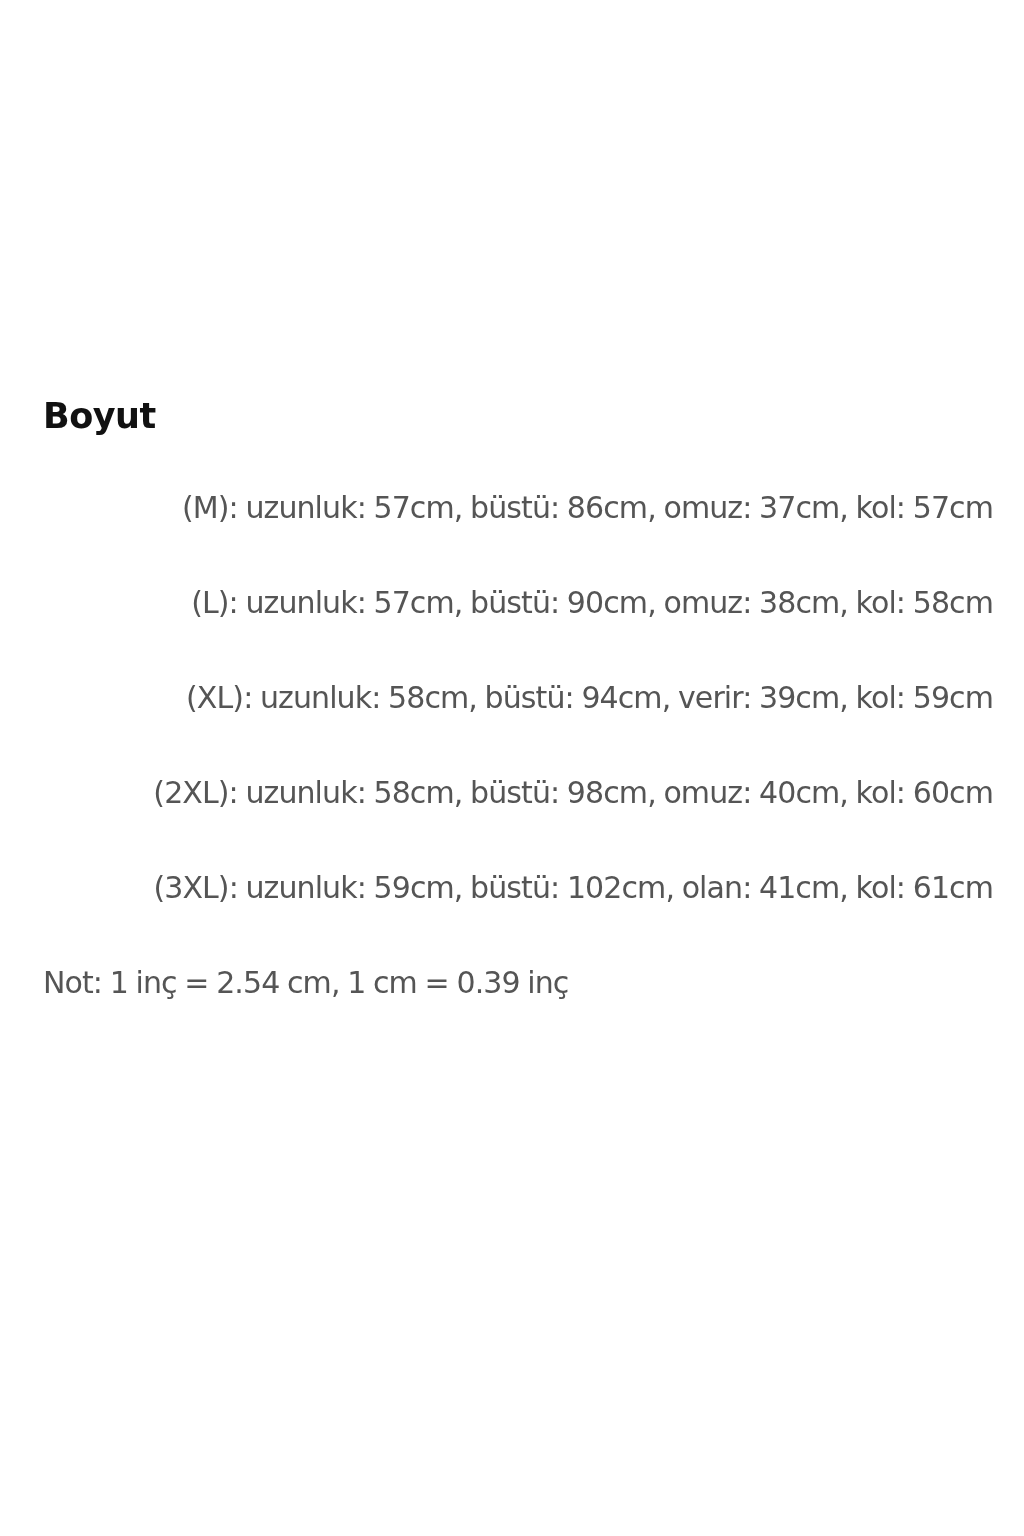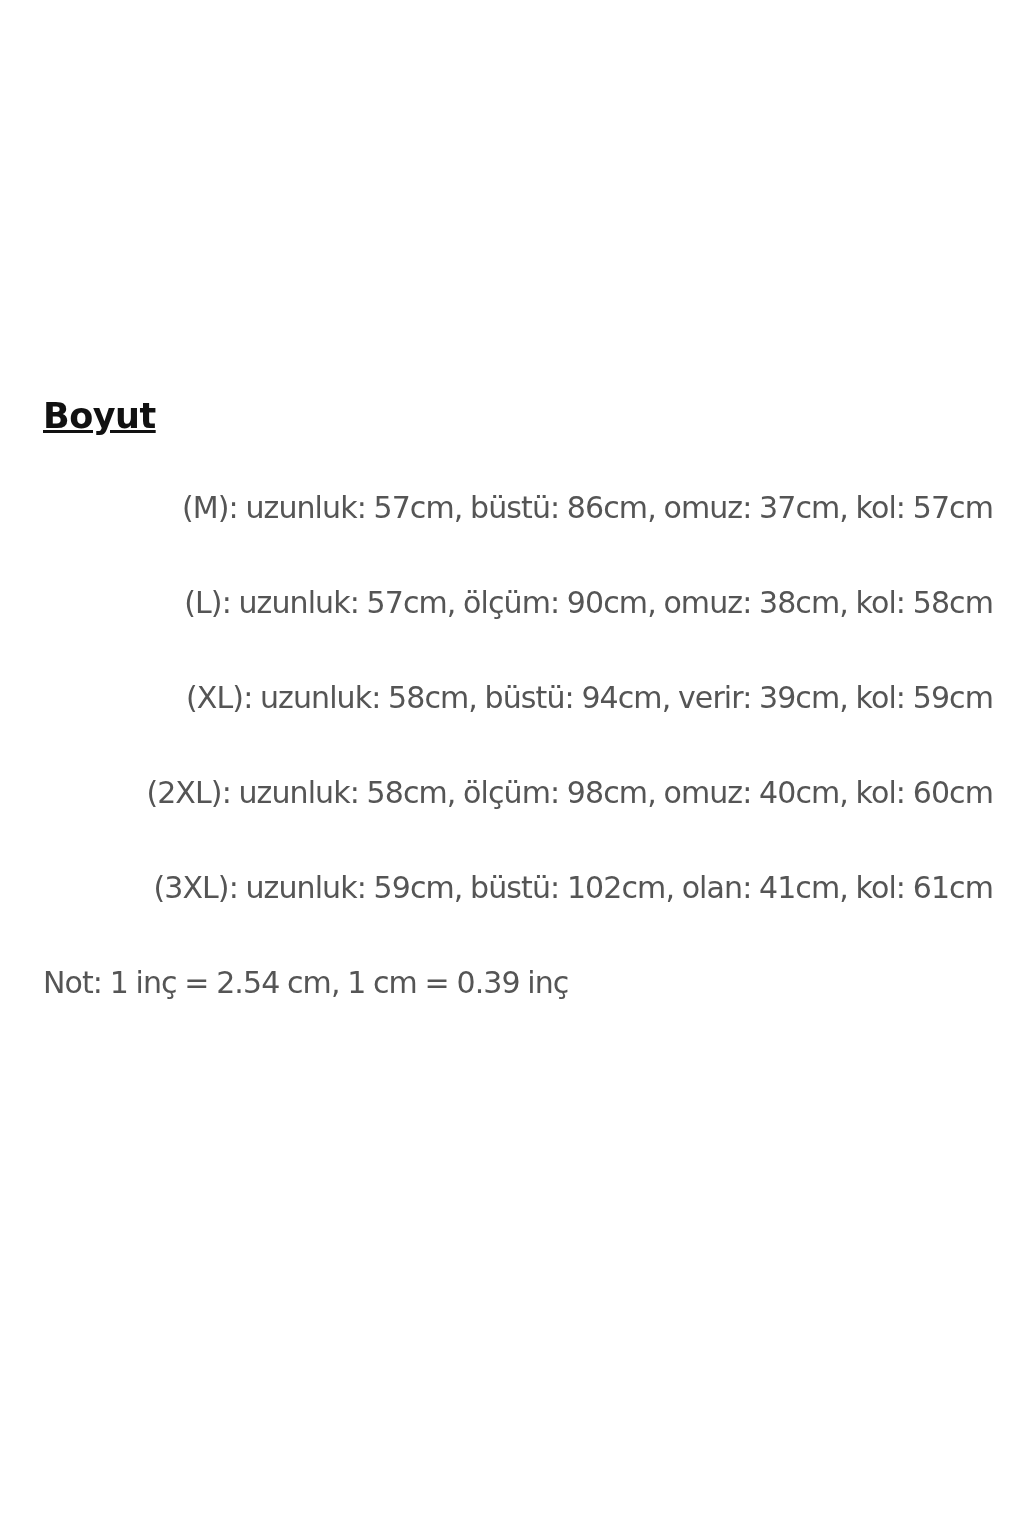--- a/index.html
+++ b/index.html
@@ -20,21 +20,20 @@
       top: 388px;
       width: 950px;
     }
     .title {
       font-size: 35px;
       font-weight: bold;
       color: #111111;
       margin: 0;
       line-height: 56px;
       letter-spacing: -0.5px;
-      text-decoration: underline;
     }
     .sizes {
       margin-top: 40px;
       text-align: right;
     }
     .size-line {
       font-size: 30px;
       color: #555555;
       line-height: 47px;
       margin: 0 0 48px 0;
@@ -54,22 +53,22 @@
     }
   </style>
 </head>
 <body>
 
 <div class="content">
   <h1 class="title">Boyut</h1>
 
   <div class="sizes">
     <p class="size-line">(M): uzunluk: 57cm, büstü: 86cm, omuz: 37cm, kol: 57cm</p>
-    <p class="size-line">(L): uzunluk: 57cm, ölçüm: 90cm, omuz: 38cm, kol: 58cm</p>
+    <p class="size-line">(L): uzunluk: 57cm, büstü: 90cm, omuz: 38cm, kol: 58cm</p>
     <p class="size-line">(XL): uzunluk: 58cm, büstü: 94cm, verir: 39cm, kol: 59cm</p>
-    <p class="size-line">(2XL): uzunluk: 58cm, ölçüm: 98cm, omuz: 40cm, kol: 60cm</p>
+    <p class="size-line">(2XL): uzunluk: 58cm, büstü: 98cm, omuz: 40cm, kol: 60cm</p>
     <p class="size-line">(3XL): uzunluk: 59cm, büstü: 102cm, olan: 41cm, kol: 61cm</p>
   </div>
 
   <div class="notes">
     <p class="note-line">Not: 1 inç = 2.54 cm, 1 cm = 0.39 inç</p>
   </div>
 </div>
 
 </body></html>

